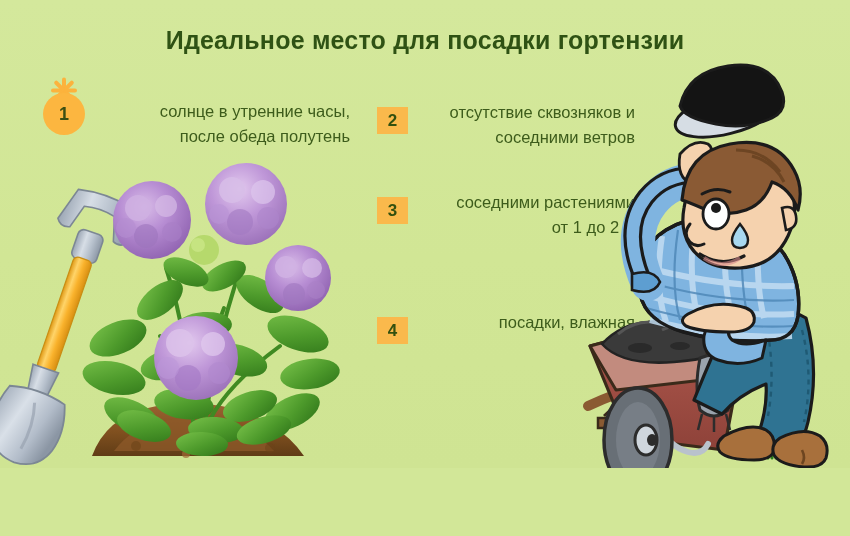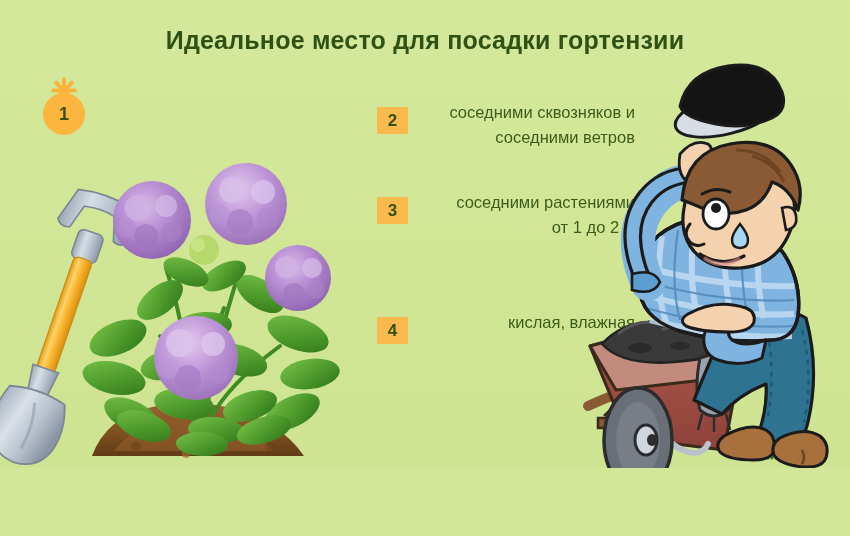--- a/index.html
+++ b/index.html
@@ -88,43 +88,45 @@
     <div class="ray" style="transform:translate(-50%,-50%) rotate(90deg)  translateY(-30px);"></div>
     <div class="ray" style="transform:translate(-50%,-50%) rotate(135deg) translateY(-30px);"></div>
     <div class="ray" style="transform:translate(-50%,-50%) rotate(180deg) translateY(-30px);"></div>
     <div class="ray" style="transform:translate(-50%,-50%) rotate(225deg) translateY(-30px);"></div>
     <div class="ray" style="transform:translate(-50%,-50%) rotate(270deg) translateY(-30px);"></div>
     <div class="ray" style="transform:translate(-50%,-50%) rotate(315deg) translateY(-30px);"></div>
     <div class="disc">1</div>
   </div>
 
   <div class="tip-text" style="left:110px;top:99px;width:240px;">
+    <span class="ln">солнце в утренние часы,</span>
+    <span class="ln">после обеда полутень</span>
   </div>
 
   <div class="badge-sq" style="left:377px;top:107px;">
     <span>2</span>
   </div>
   <div class="tip-text" style="left:400px;top:100px;width:235px;">
-    <span class="ln">соседними сквозняков и</span>
+    <span class="ln">отсутствие сквозняков и</span>
     <span class="ln">соседними ветров</span>
   </div>
 
   <div class="badge-sq" style="left:377px;top:197px;">
     <span>3</span>
   </div>
   <div class="tip-text" style="left:400px;top:190px;width:235px;">
     <span class="ln">соседними растениями</span>
     <span class="ln">от 1 до 2 м</span>
   </div>
 
   <div class="badge-sq" style="left:377px;top:317px;">
     <span>4</span>
   </div>
   <div class="tip-text" style="left:400px;top:310px;width:235px;">
-    <span class="ln">кислая, влажная</span>
+    <span class="ln">посадки, влажная</span>
     <span class="ln">почва</span>
   </div>
 
   <div class="art shovel">
     <svg width="135" height="280" viewBox="0 0 135 280">
       <defs>
         <linearGradient id="metalG" x1="0" y1="0" x2="1" y2="0">
           <stop offset="0%" stop-color="#9ba6b4"></stop>
           <stop offset="35%" stop-color="#d7dee6"></stop>
           <stop offset="65%" stop-color="#b6c0cc"></stop>

